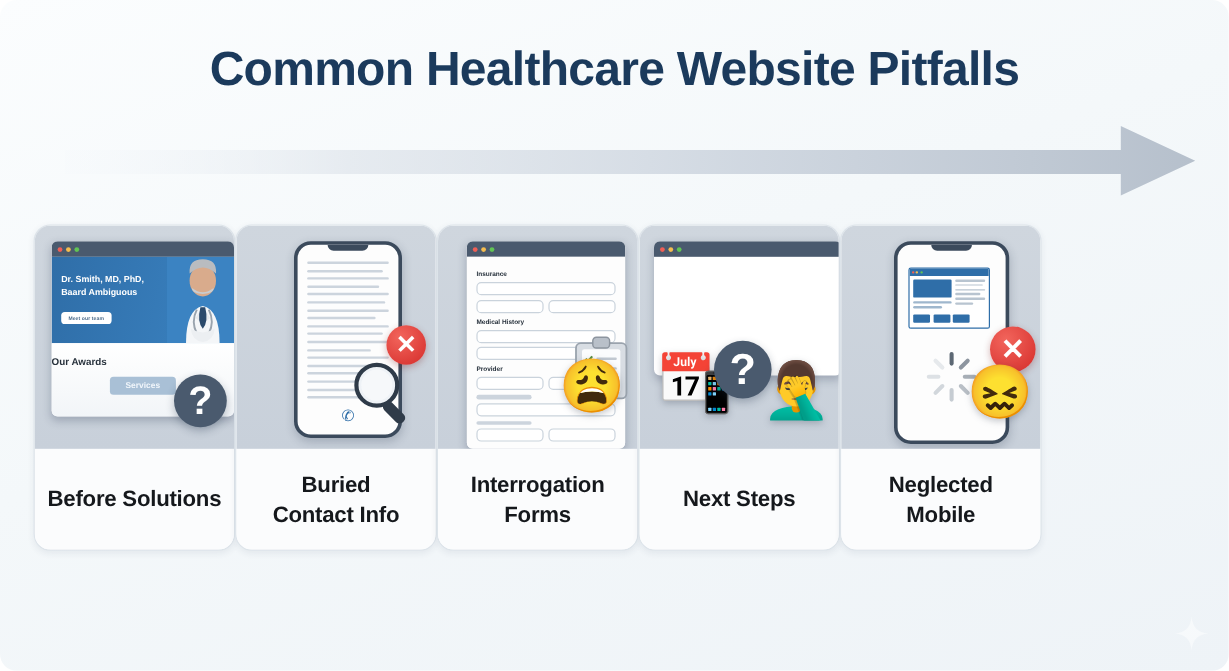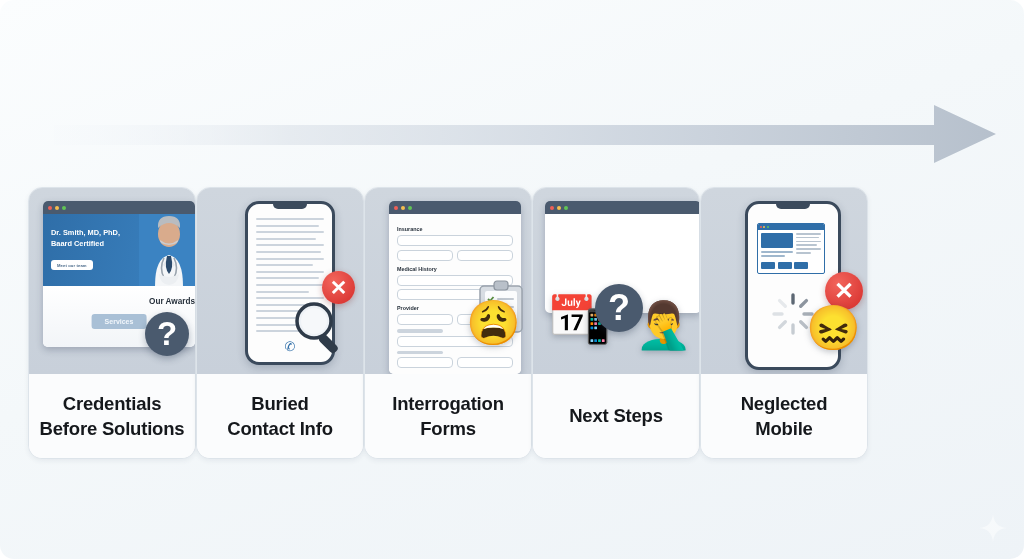--- a/index.html
+++ b/index.html
@@ -147,21 +147,21 @@
   }
   .c1-body {
     position: relative;
     height: 61px;
     background: linear-gradient(180deg, #ffffff 0%, #f2f5f8 100%);
   }
   .c1-awards {
     position: absolute;
     left: 0; right: 0;
     top: 11px;
-    text-align: right;
+    text-align: left;
     font-size: 8.2px;
     font-weight: bold;
     color: #27313c;
   }
   .c1-services {
     position: absolute;
     left: 50%;
     transform: translateX(-50%);
     top: 28px;
     background: #a9c0d6;
@@ -285,20 +285,21 @@
   .c5-face { right: 6px; top: 118px; font-size: 44px; }
 
   
   .watermark { position: absolute; right: 16px; bottom: 16px; width: 30px; height: 30px; opacity: 0.55; }
 </style>
 </head>
 <body>
 
 <div class="canvas">
 
+  <div class="title">Common Healthcare Website Pitfalls</div>
 
   <div class="arrow-wrap">
     <svg class="arrow-svg" viewBox="0 0 942 62" preserveAspectRatio="none">
       <defs>
         <linearGradient id="agrad" x1="0" y1="0" x2="1" y2="0">
           <stop offset="0%" stop-color="#f2f6fa" stop-opacity="0.15"></stop>
           <stop offset="25%" stop-color="#dde3ea" stop-opacity="0.65"></stop>
           <stop offset="60%" stop-color="#ccd4de" stop-opacity="0.9"></stop>
           <stop offset="100%" stop-color="#b6c0cc" stop-opacity="1"></stop>
         </linearGradient>
@@ -313,21 +314,21 @@
       <div class="card-visual">
         <div class="browser c1-browser">
           <div class="browser-bar">
             <span class="dot r"></span>
             <span class="dot y"></span>
             <span class="dot g"></span>
           </div>
           <div class="c1-hero">
             <div class="c1-hero-text">
               <div>Dr. Smith, MD, PhD,</div>
-              <div>Baard Certified</div>
+              <div>Baard Ambiguous</div>
             </div>
             <div class="c1-badge">Meet our team</div>
             <svg class="c1-doc" viewBox="0 0 58 72">
               <rect x="0" y="0" width="58" height="72" fill="#3b83c2"></rect>
               <ellipse cx="30" cy="20" rx="11" ry="13" fill="#d9ab8c"></ellipse>
               <path d="M19,14 q11,-10 22,0 q1,-12 -11,-12 q-12,0 -11,12 Z" fill="#b9bcc0"></path>
               <path d="M21,26 q9,7 18,0 q1,4 -9,5 q-10,-1 -9,-5 Z" fill="#c9ccd0"></path>
               <path d="M16,72 q0,-28 14,-31 q14,3 14,31 Z" fill="#f4f6f8"></path>
               <path d="M30,41 l-6,10 l6,5 l6,-5 Z" fill="#e6e9ec"></path>
               <path d="M28,42 q-3,12 2,18 q5,-6 2,-18 Z" fill="#2b4a6b"></path>
@@ -336,21 +337,20 @@
             </svg>
           </div>
           <div class="c1-body">
             <div class="c1-awards">Our Awards</div>
             <div class="c1-services">Services</div>
           </div>
         </div>
         <div class="q-circle c1-q">?</div>
       </div>
       <div class="card-label">
-        <span>Credentials</span>
         <span>Before Solutions</span>
       </div>
     </div>
 
     <div class="card">
       <div class="card-visual">
         <div class="phone c2-phone">
           <div class="phone-notch"></div>
           <div class="c2-lines">
             <div class="c2-line" style="width:100%"></div>

